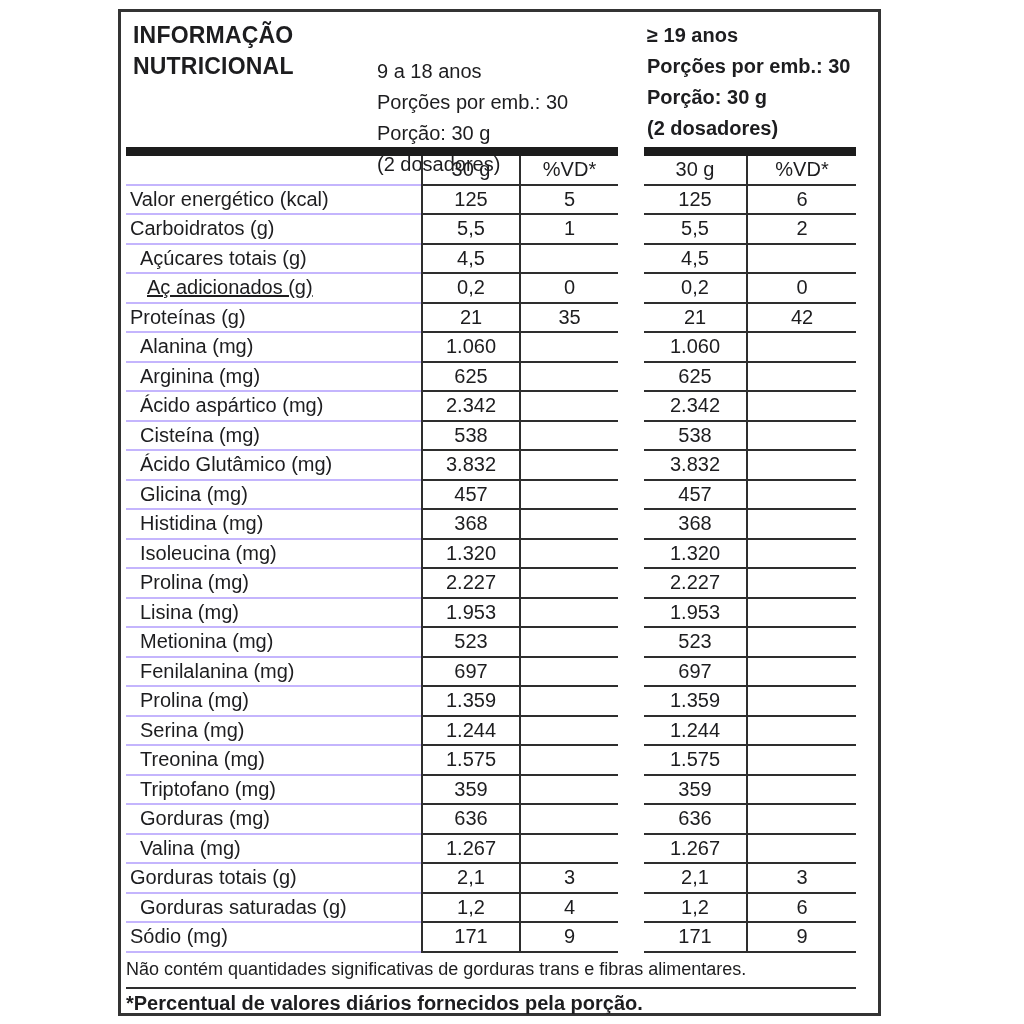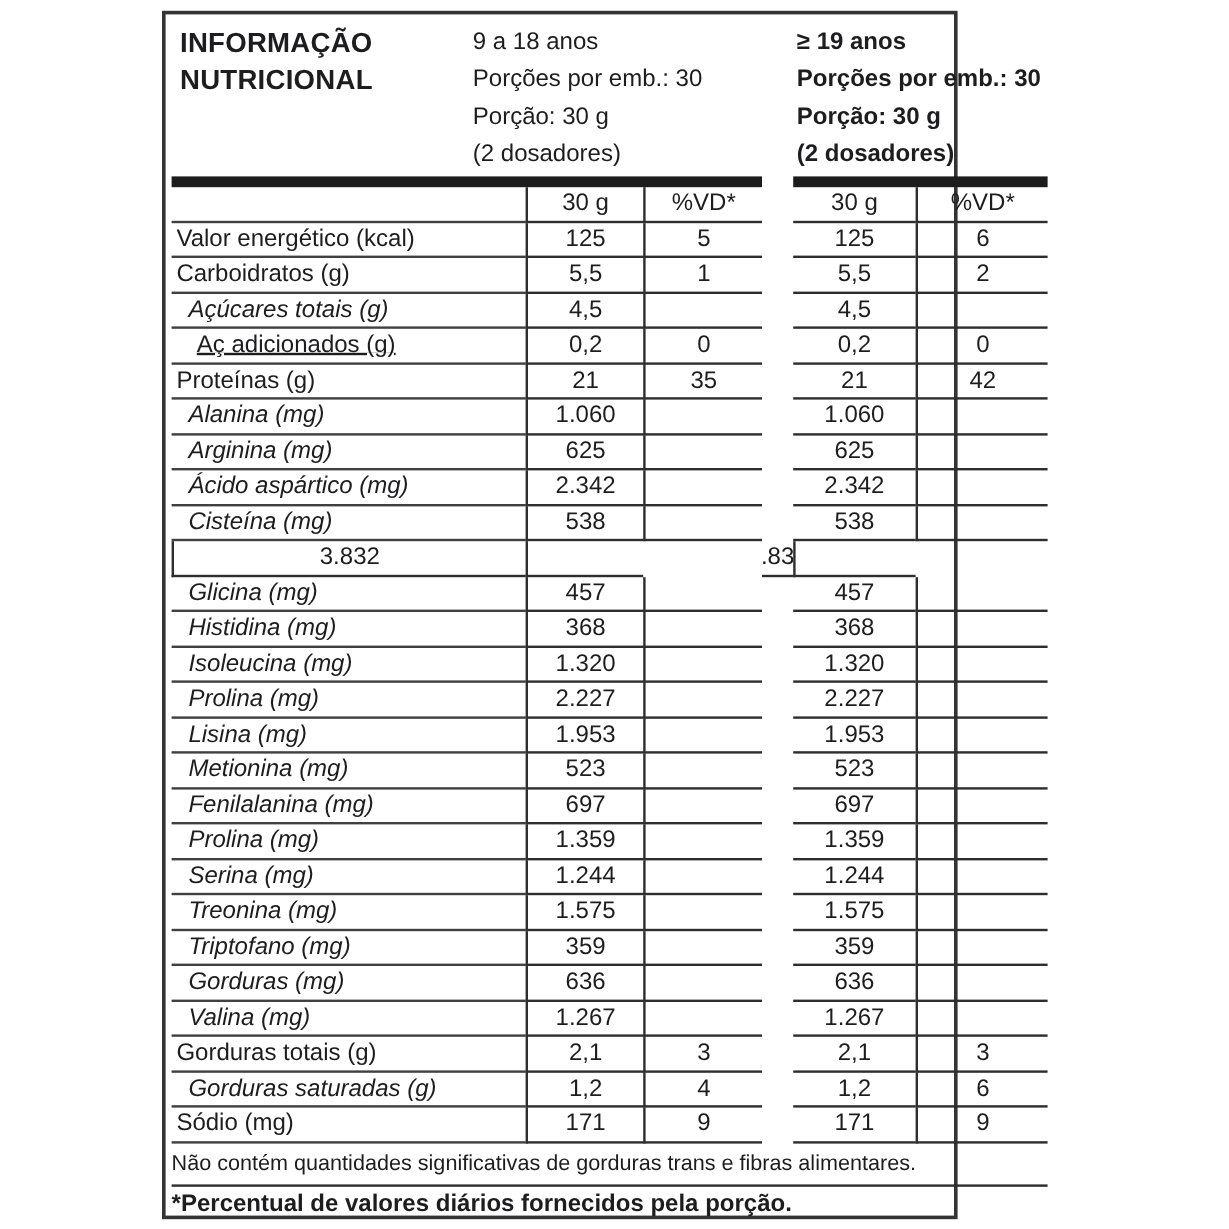--- a/index.html
+++ b/index.html
@@ -2,40 +2,40 @@
 <html><head>
 <meta charset="utf-8">
 <style>
   html,body{margin:0;padding:0;}
   body{
     width:1024px;height:1024px;background:#ffffff;position:relative;
     font-family:"Liberation Sans",sans-serif;color:#1d1d1f;
     -webkit-font-smoothing:antialiased;
   }
   .sheet{
-    position:absolute;left:135px;top:9px;width:663px;height:1007px;
+    position:absolute;left:118px;top:9px;width:763px;height:1007px;
     border:3px solid #343434;box-sizing:border-box;background:#fff;
   }
   .title{
     position:absolute;left:12px;top:8px;width:235px;
     font-size:23px;font-weight:bold;line-height:31px;letter-spacing:0.2px;
   }
   .info{position:absolute;top:8px;font-size:20px;line-height:31px;white-space:nowrap;}
-  .info.g1{left:256px;}
+  .info.g1{left:256px;margin-top:36px;}
   .info.g2{left:526px;font-weight:bold;}
   .table{position:absolute;left:5px;top:135px;width:730px;}
   .grid{display:grid;grid-template-columns:295px 98px 99px 26px 102px 110px;}
   .bar{height:9px;}
   .bar .b{background:#1c1c1c;}
   .b13{grid-column:1/4;}
   .b56{grid-column:5/7;}
   .trow{height:29.5px;font-size:20px;}
   .cell{display:flex;align-items:center;box-sizing:border-box;overflow:hidden;white-space:nowrap;}
-  .lab{border-bottom:2px solid #404040;padding-left:4px;}
-  .lab.ind1{padding-left:14px;font-style:italic;}
+  .lab{border-bottom:2px solid #c4b5fd;padding-left:4px;}
+  .lab.ind1{padding-left:14px;}
   .lab.ind2{padding-left:21px;text-decoration:underline;}
   .val{justify-content:center;border-bottom:2px solid #2e2e2e;}
   .bl{border-left:2px solid #2e2e2e;}
   .hdr{font-weight:normal;}
   .gapcell{border:none;}
   .note-row{
     height:36px;border-bottom:2px solid #2e2e2e;font-size:18px;
     display:flex;align-items:center;box-sizing:border-box;white-space:nowrap;
   }
   .footnote-row{
@@ -156,20 +156,21 @@
   <div class="grid trow">
     <div class="cell lab c-label ind1">Cisteína (mg)</div>
     <div class="cell val bl c-v1">538</div>
     <div class="cell val bl c-d1"></div>
     <div class="cell gapcell"></div>
     <div class="cell val c-v2">538</div>
     <div class="cell val bl c-d2"></div>
   </div>
 
   <div class="grid trow">
+    <div class="cell lab c-label ind1">Ácido Glutâmico (mg)</div>
     <div class="cell val bl c-v1">3.832</div>
     <div class="cell val bl c-d1"></div>
     <div class="cell gapcell"></div>
     <div class="cell val c-v2">3.832</div>
     <div class="cell val bl c-d2"></div>
   </div>
 
   <div class="grid trow">
     <div class="cell lab c-label ind1">Glicina (mg)</div>
     <div class="cell val bl c-v1">457</div>

